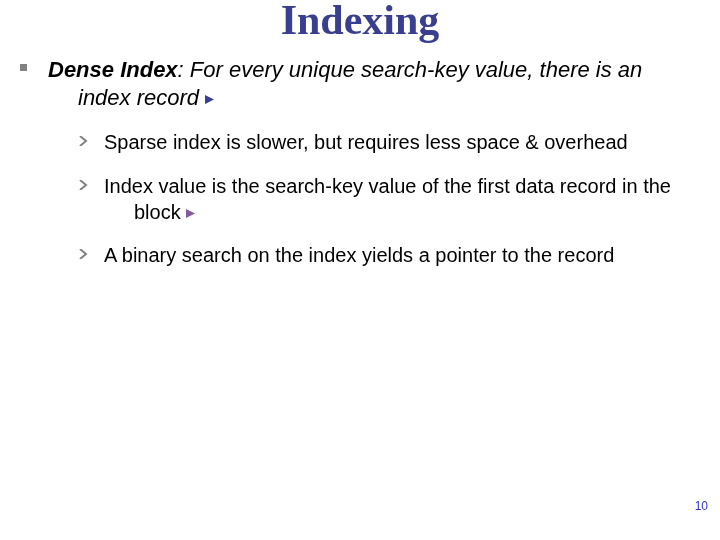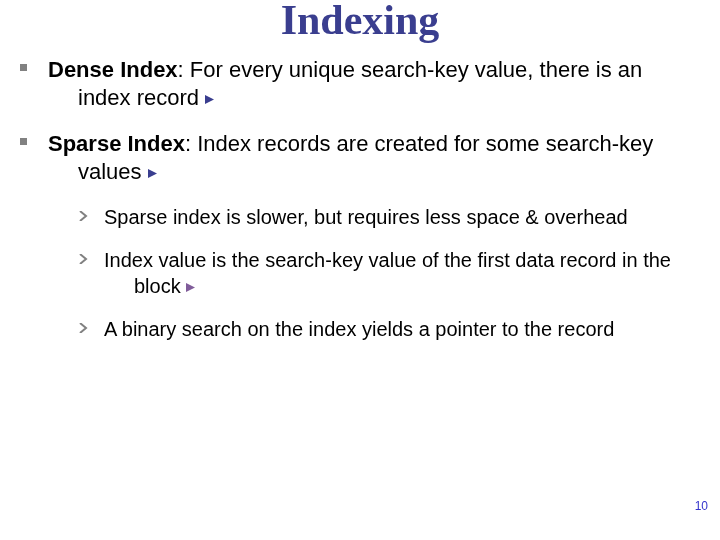--- a/index.html
+++ b/index.html
@@ -31,20 +31,21 @@
   }
   .content {
     position: absolute;
     top: 56px;
     left: 20px;
     right: 20px;
   }
   .li1 {
     display: flex;
     margin-bottom: 18px;
+    font-style: italic;
   }
   .sq {
     flex: 0 0 28px;
     display: flex;
     align-items: flex-start;
     justify-content: flex-start;
     padding-top: 8px;
   }
   .sq span {
     width: 7px;
@@ -111,30 +112,20 @@
       <div class="sq">
           <span></span>
         </div>
       <div class="li1-text">
         <span class="b">Dense Index</span><span>: For every unique search-key value, there is an index record</span>&nbsp;<span class="tri"><svg width="9" height="9">
               <polygon points="0,0 9,4.5 0,9" fill="#3a3e8f"></polygon>
             </svg></span>
       </div>
     </div>
 
-    <div class="li1">
-      <div class="sq">
-          <span></span>
-        </div>
-      <div class="li1-text">
-        <span class="b">Sparse Index</span><span>: Index records are created for some search-key values</span>&nbsp;<span class="tri"><svg width="9" height="9">
-              <polygon points="0,0 9,4.5 0,9" fill="#3a3e8f"></polygon>
-            </svg></span>
-      </div>
-    </div>
 
     <div class="sublist">
       <div class="li2">
         <div class="chev">
             <svg width="10" height="10">
               <polyline points="2,0 8,5 2,10" fill="none" stroke="#818181" stroke-width="2"></polyline>
             </svg>
           </div>
         <div class="li2-text">Sparse index is slower, but requires <span class="u">less space</span> &amp; overhead</div>
       </div>

